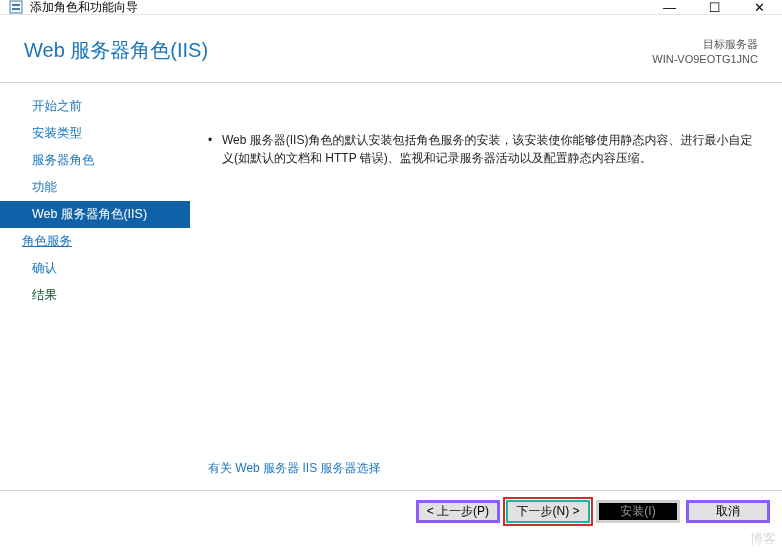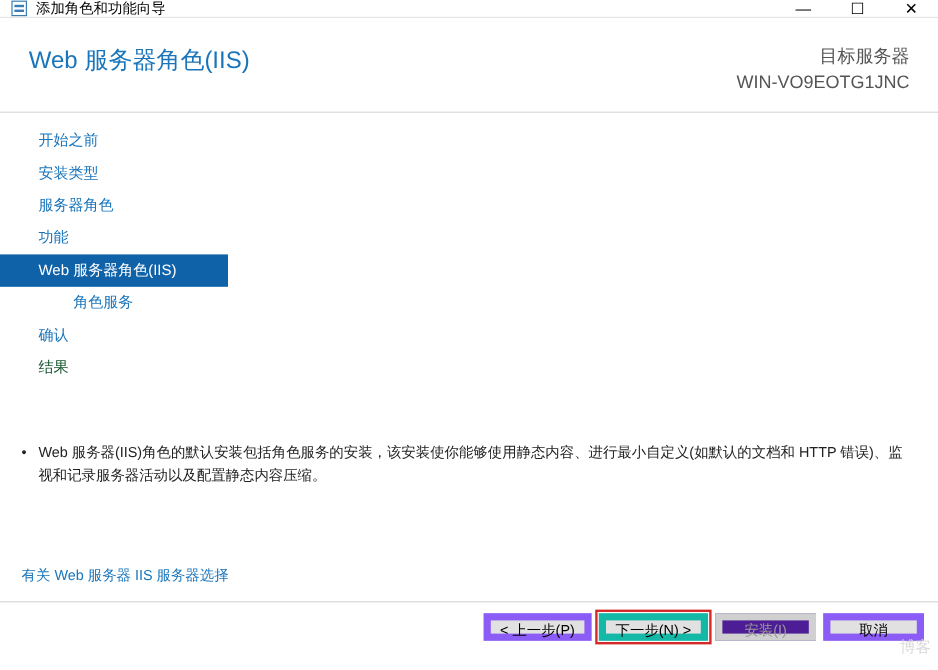--- a/index.html
+++ b/index.html
@@ -37,46 +37,45 @@
       justify-content: space-between;
       align-items: flex-start;
     }
     .page-title {
       color: #1a75bb;
       font-size: 20px;
       font-weight: 300;
     }
     .target-info {
       text-align: right;
-      font-size: 15px;
+      font-size: 11px;
       color: #555;
       line-height: 1.4;
     }
     .divider { border-top: 1px solid #d8d8d8; margin: 0; }
     .body-area {
       display: flex;
       height: calc(100% - 30px - 79px - 42px);
-      flex-direction: column;
     }
     .sidebar {
       width: 190px;
       padding: 10px 0 0 0;
     }
     .side-item {
       padding: 5px 8px 5px 32px;
       color: #14532d;
       cursor: default;
       font-size: 12.5px;
     }
     .side-item.enabled { color: #1a75bb; }
     .side-item.selected {
       background: #1062a8;
       color: #fff;
     }
-    .side-item.indent { padding-left: 61px; }
+    .side-item.indent { padding-left: 22px; text-decoration: underline; }
     .content {
       flex: 1;
       padding: 12px 24px 8px 18px;
       display: flex;
       flex-direction: column;
       color: #222;
       line-height: 1.55;
       font-size: 12px;
     }
     .content-top { flex: 1; }
@@ -93,36 +92,36 @@
       border-top: 1px solid #d8d8d8;
       display: flex;
       justify-content: flex-end;
       align-items: center;
       padding-right: 12px;
       gap: 6px;
     }
     .btn {
       min-width: 84px;
       height: 23px;
-      border: 6px solid #8b5cf6;
+      border: 3px solid #8b5cf6;
       background: #e1e1e1;
       font-size: 12px;
       font-family: inherit;
       padding: 0 8px;
       color: #000;
     }
     .btn.disabled {
       color: #9a9a9a;
-      background: #4c1d95;
+      background: #000000;
       border-color: #d0d0d0;
     }
     .btn.highlight {
       outline: 2px solid #d42a2a;
       outline-offset: 1px;
-      border: 6px solid #14b8a6;
+      border: 2px solid #14b8a6;
     }
     .watermark {
       position: absolute;
       right: 6px;
       bottom: 10px;
       color: #d9d9d9;
       font-size: 13px;
       pointer-events: none;
     }
   </style>

